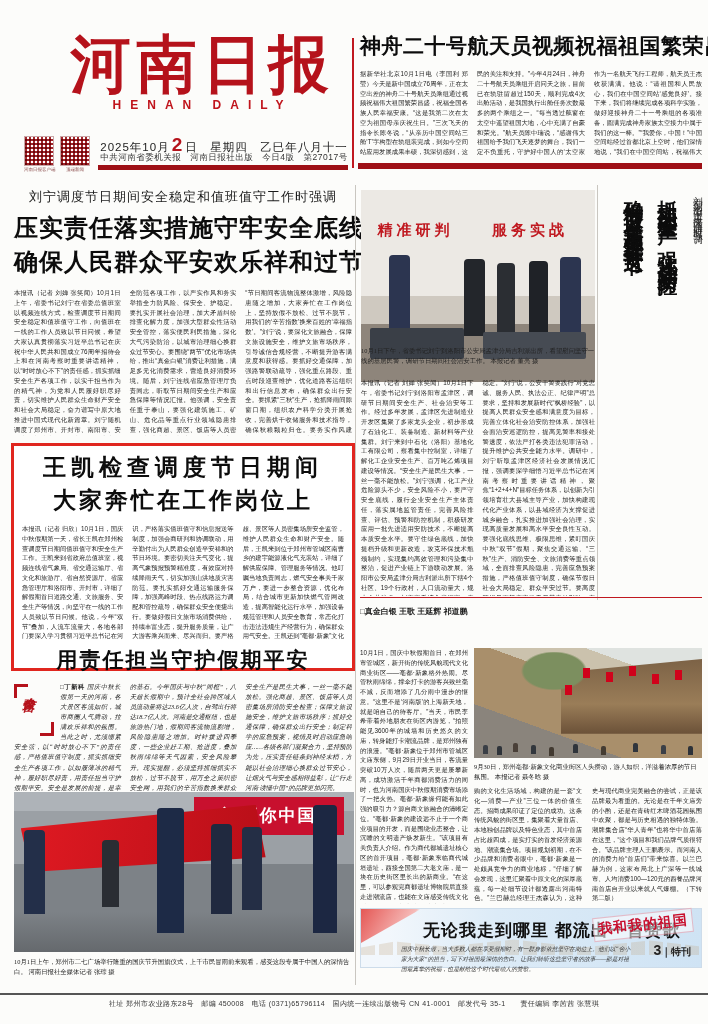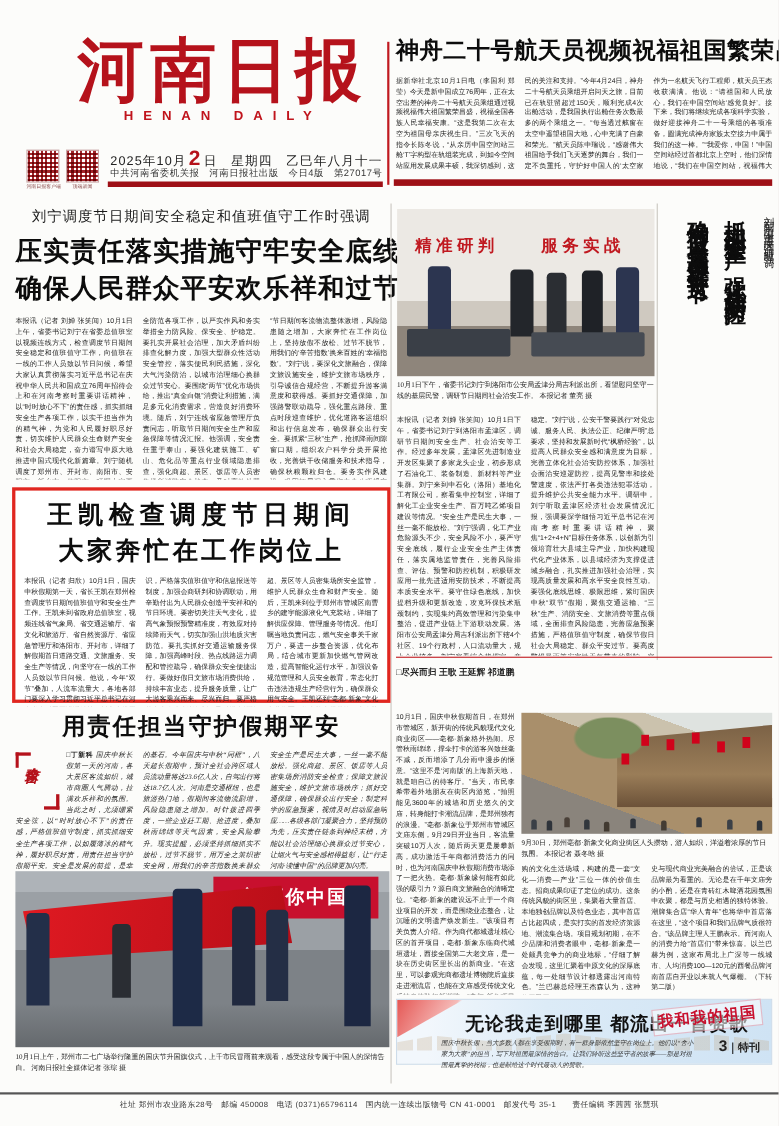--- a/index.html
+++ b/index.html
@@ -117,21 +117,21 @@
     <div class="cols3" style="margin-top:10px; height:148px; overflow:hidden;">
       <div class="bodytext">本报讯（记者 刘婵 张笑闻）10月1日上午，省委书记刘宁在省委总值班室以视频连线方式，检查调度节日期间安全稳定和值班值守工作，向值班在一线的工作人员致以节日问候，希望大家认真贯彻落实习近平总书记在庆祝中华人民共和国成立76周年招待会上和在河南考察时重要讲话精神，以“时时放心不下”的责任感，抓实抓细安全生产各项工作，以实干担当作为的精气神，为党和人民履好职尽好责，切实维护人民群众生命财产安全和社会大局稳定，奋力谱写中原大地推进中国式现代化新篇章。刘宁随机调度了郑州市、开封市、南阳市、安阳市、新乡市、信阳市，叮嘱大家要扛牢“保一方发展、保一方平安”政治责任，强化风险意识、树牢底线思维，严格值班值守制度，建立健全常态化管理和应急管理动态衔接机制，统筹做好安</div>
       <div class="bodytext">全防范各项工作，以严实作风和务实举措全力防风险、保安全、护稳定。要扎实开展社会治理，加大矛盾纠纷排查化解力度，加强大型群众性活动安全管控，落实便民利民措施，深化大气污染防治，以城市治理细心换群众过节安心。要围绕“两节”优化市场供给，推出“真金白银”消费让利措施，满足多元化消费需求，营造良好消费环境。随后，刘宁连线省应急管理厅负责同志，听取节日期间安全生产和应急保障等情况汇报。他强调，安全责任重于泰山，要强化建筑施工、矿山、危化品等重点行业领域隐患排查，强化商超、景区、饭店等人员密集场所消防安全检查，及时高效处置突发情况，加强暴雨等灾害天气防范应对，严防山洪地质灾害，强化科技赋能，做到防患未然，最大限度防范遏制各类事故发生。</div>
       <div class="bodytext">“节日期间客流物流整体激增，风险隐患随之增加，大家奔忙在工作岗位上，坚持放假不放松、过节不脱节，用我们的‘辛苦指数’换来百姓的‘幸福指数’。”刘宁说，要深化文旅融合，保障文旅设施安全，维护文旅市场秩序，引导诚信合规经营，不断提升游客满意度和获得感。要抓好交通保障，加强路警联动疏导，强化重点路段、重点时段巡查维护，优化道路客运组织和出行信息发布，确保群众出行安全。要抓紧“三秋”生产，抢抓降雨间隙窗口期，组织农户科学分类开展抢收，完善烘干收储服务和技术指导，确保秋粮颗粒归仓。要务实作风建设，巩固拓展深入贯彻中央八项规定精神学习教育成果，严防违规吃喝等突出问题反弹回潮，营造风清气正的节日氛围。省领导张敏、安伟、陈星参加。</div>
     </div>
   </div>
 
   <div class="rule-v" style="left:355px; top:185px; height:800px;"></div>
   <div class="rule-v" style="left:597px; top:185px; height:415px;"></div>
 
-  <div class="photo ph-office" style="left:361px; top:190px; width:234px; height:152px;">
+  <div class="photo ph-office" style="left:361px; top:190px; width:234px; height:192px;">
     <span class="wall-txt" style="left:7%;">精准研判</span>
     <span class="wall-txt" style="left:56%;">服务实战</span>
     <div class="fig" style="left:12%; top:34%; width:9%; height:46%; background:#2c3550;"></div>
     <div class="fig" style="left:44%; top:36%; width:9%; height:40%; background:#23262b;"></div>
     <div class="fig" style="left:58%; top:38%; width:8%; height:38%; background:#2b2e33;"></div>
     <div class="fig" style="left:72%; top:37%; width:8%; height:39%; background:#1f2227;"></div>
     <div class="fig" style="left:85%; top:35%; width:9%; height:41%; background:#2c3550;"></div>
     <div class="fig" style="left:4%; top:72%; width:40%; height:16%; background:#3a3f47; border-radius:2px;"></div>
     <div class="fig" style="left:52%; top:74%; width:44%; height:14%; background:#464b53; border-radius:2px;"></div>
   </div>
@@ -141,21 +141,21 @@
     <div class="bodytext" style="flex:1;">本报讯（记者 刘婵 张笑闻）10月1日下午，省委书记刘宁到洛阳市孟津区，调研节日期间安全生产、社会治安等工作。经过多年发展，孟津区先进制造业开发区集聚了多家龙头企业，初步形成了石油化工、装备制造、新材料等产业集群。刘宁来到中石化（洛阳）基地化工有限公司，察看集中控制室，详细了解化工企业安全生产、百万吨乙烯项目建设等情况。“安全生产是民生大事，一丝一毫不能放松。”刘宁强调，化工产业危险源头不少，安全风险不小，要严守安全底线，履行企业安全生产主体责任，落实属地监管责任，完善风险排查、评估、预警和防控机制，积极研发应用一批先进适用安防技术，不断提高本质安全水平。要守住绿色底线，加快提档升级和更新改造，攻克环保技术瓶颈制约，实现集约高效管理和污染集中整治，促进产业链上下游联动发展。洛阳市公安局孟津分局吉利派出所下辖4个社区、19个行政村，人口流动量大，规上企业较多。刘宁察看综合指挥室，亲切慰问坚守一线的基层民警。“习近平总书记在河南考察时指出，要扎牢风险隐患排查和治理，强化社会治安整体防控，有效防范化解重点领域风险，切实维护社会和谐</div>
     <div class="bodytext" style="flex:1;">稳定。”刘宁说，公安干警要践行“对党忠诚、服务人民、执法公正、纪律严明”总要求，坚持和发展新时代“枫桥经验”，以提高人民群众安全感和满意度为目标，完善立体化社会治安防控体系，加强社会面治安巡逻防控，提高见警率和接处警速度，依法严打各类违法犯罪活动，提升维护公共安全能力水平。调研中，刘宁听取孟津区经济社会发展情况汇报，强调要深学细悟习近平总书记在河南考察时重要讲话精神，聚焦“1+2+4+N”目标任务体系，以创新为引领培育壮大县域主导产业，加快构建现代化产业体系，以县域经济为支撑促进城乡融合，扎实推进加强社会治理，实现高质量发展和高水平安全良性互动。要强化底线思维、极限思维，紧盯国庆中秋“双节”假期，聚焦交通运输、“三秋”生产、消防安全、文旅消费等重点领域，全面排查风险隐患，完善应急预案措施，严格值班值守制度，确保节假日社会大局稳定、群众平安过节。要高度警惕暴雨等灾害性天气带来的影响，突出矿山、尾矿库、危化品、建筑施工等重点行业领域和易受灾重点部位，对安全防范工作进行再检查再落实，确保灾害监测预警及时、应急处置保障有力。</div>
   </div>
 
   <div class="abs vert-block" style="left:602px; top:184px; height:414px; width:102px;">
     <div class="vert-kicker">刘宁到洛阳市孟津区调研时强调</div>
     <div class="vert-h">抓实抓细安全生产　强化社会治安防控</div>
     <div class="vert-h">确保节假日社会大局稳定群众平安过节</div>
   </div>
 
-  <div class="abs redbox" style="left:11px; top:443px; width:344px; height:196px; padding:6px 8px;">
+  <div class="abs redbox" style="left:11px; top:443px; width:344px; height:228px; padding:6px 8px;">
     <div class="h-black" style="font-size:23px; letter-spacing:5px; text-align:center; white-space:nowrap;">王凯检查调度节日期间</div>
     <div class="h-black" style="font-size:23px; letter-spacing:3px; text-align:center; margin-top:2px; white-space:nowrap;">大家奔忙在工作岗位上</div>
     <div class="cols3" style="margin-top:8px; height:118px; overflow:hidden;">
       <div class="bodytext">本报讯（记者 归欣）10月1日，国庆中秋假期第一天，省长王凯在郑州检查调度节日期间值班值守和安全生产工作。王凯来到省政府总值班室，视频连线省气象局、省交通运输厅、省文化和旅游厅、省自然资源厅、省应急管理厅和洛阳市、开封市，详细了解假期首日道路交通、文旅服务、安全生产等情况，向坚守在一线的工作人员致以节日问候。他说，今年“双节”叠加，人流车流量大，各地各部门要深入学习贯彻习近平总书记在河南考察时重要讲话精神，树牢底线思维，强化风险意</div>
       <div class="bodytext">识，严格落实值班值守和信息报送等制度，加强会商研判和协调联动，用辛勤付出为人民群众创造平安祥和的节日环境。要密切关注天气变化，提高气象预报预警精准度，有效应对持续降雨天气，切实加强山洪地质灾害防范。要扎实抓好交通运输服务保障，加强高峰时段、热点线路运力调配和管控疏导，确保群众安全便捷出行。要做好假日文旅市场消费供给，持续丰富业态，提升服务质量，让广大游客乘兴而来、尽兴而归。要严格落实安全生产责任制，及时排查消除危化、矿山、消防等重点领域风险隐患，加强商</div>
       <div class="bodytext">超、景区等人员密集场所安全监管，维护人民群众生命和财产安全。随后，王凯来到位于郑州市管城区南曹乡的建宇能源液化气充装站，详细了解供应保障、管理服务等情况。他叮嘱当地负责同志，燃气安全事关千家万户，要进一步整合资源，优化布局，结合城市更新加快燃气管网改造，提高智能化运行水平，加强设备规范管理和人员安全教育，常态化打击违法违规生产经营行为，确保群众用气安全。王凯还到“亳都·新象”文化商业街区了解文旅市场供给、安全防范等情况。</div>
     </div>
   </div>
 
   <div class="abs" style="left:14px; top:646px; width:338px;">
@@ -183,21 +183,21 @@
     <div class="fig" style="left:58%; top:20%; width:6%; height:56%; background:#20293f;"></div>
     <div class="fig" style="left:67%; top:22%; width:6%; height:52%; background:#242e45;"></div>
     <div class="fig" style="left:88%; top:8%; width:7%; height:80%; background:#1c2742;"></div>
     <div class="fig" style="left:26%; top:30%; width:5%; height:42%; background:#2a2d33;"></div>
   </div>
   <div class="abs caption" style="left:14px; top:957px; width:340px;">10月1日上午，郑州市二七广场举行隆重的国庆节升国旗仪式，上千市民冒雨前来观看，感受这段专属于中国人的深情告白。 河南日报社全媒体记者 张琮 摄</div>
 
   <div class="rule-red-thin" style="left:360px; top:597px; width:342px; height:1px;"></div>
 
   <div class="abs" style="left:360px; top:602px; width:342px;">
-    <div style="font-size:8px; font-weight:bold; color:#222; margin-top:4px;">□尽兴而归 王歌 王延辉 祁道鹏</div>
+    <div style="font-size:8px; font-weight:bold; color:#222; margin-top:4px;">□真金白银 王歌 王延辉 祁道鹏</div>
   </div>
   <div class="abs bodytext" style="left:360px; top:648px; width:108px; height:256px; overflow:hidden;">10月1日，国庆中秋假期首日，在郑州市管城区，新开街的传统风貌现代文化商业街区——亳都·新象格外热闹。尽管秋雨绵绵，撑伞打卡的游客兴致丝毫不减，反而增添了几分雨中漫步的惬意。“这里不是‘河南版’的上海新天地，就是咱自己的待客厅。”当天，市民李希带着外地朋友在街区内游览，“拍照能见3600年的城墙和历史悠久的文庙，转身能打卡潮流品牌，是郑州独有的浪漫。”亳都·新象位于郑州市管城区文庙东侧，9月29日开业当日，客流量突破10万人次，随后两天更是屡攀新高，成功激活千年商都消费活力的同时，也为河南国庆中秋假期消费市场添了一把火热。亳都·新象缘何能有如此强的吸引力？源自商文旅融合的清晰定位。“亳都·新象的建设远不止于一个商业项目的开发，而是围绕业态整合，让沉睡的文明遗产焕发新生。”该项目有关负责人介绍。作为商代都城遗址核心区的首开项目，亳都·新象东临商代城垣遗址，西接全国第二大老文庙，是一块在历史街区里长出的新商业。“在这里，可以参观完商都遗址博物院后直接走进潮流店，也能在文庙感受传统文化后转身体验超新潮牌。”亳都·新象项目运营负责人说，这里是一个可游、可赏、可</div>
   <div class="photo ph-street" style="left:474px; top:648px; width:228px; height:110px;">
     <div class="bld"></div>
     <div class="tree"></div>
     <div class="flagrow">
       <span style="left:48%; top:18%;"></span>
         <span style="left:58%; top:22%;"></span>
       <span style="left:68%; top:16%;"></span>
         <span style="left:78%; top:24%;"></span>

